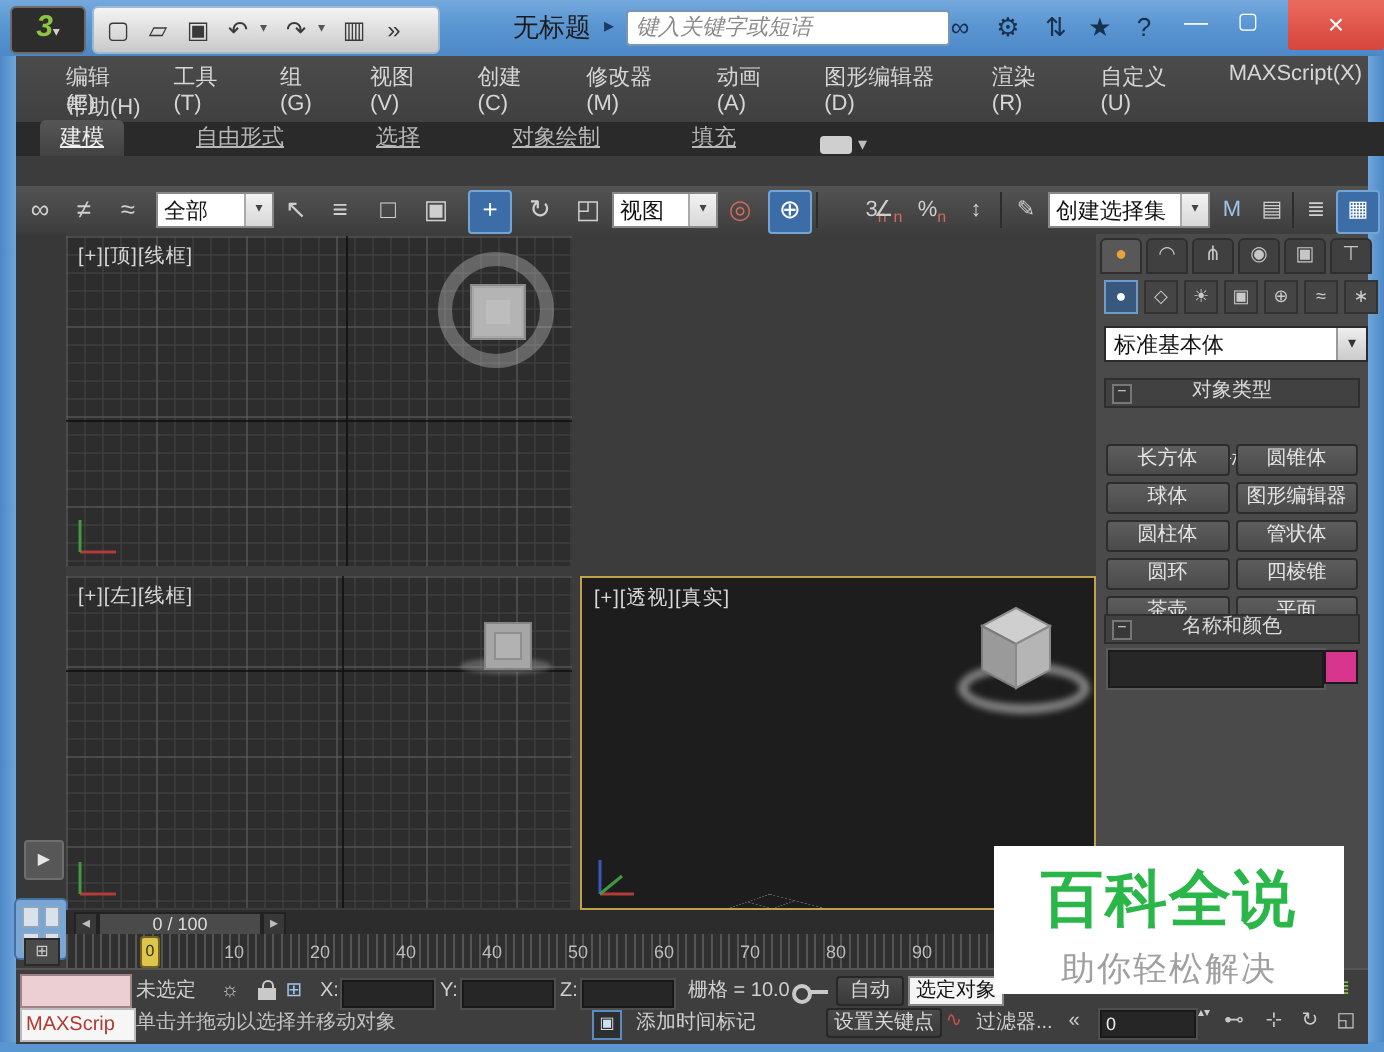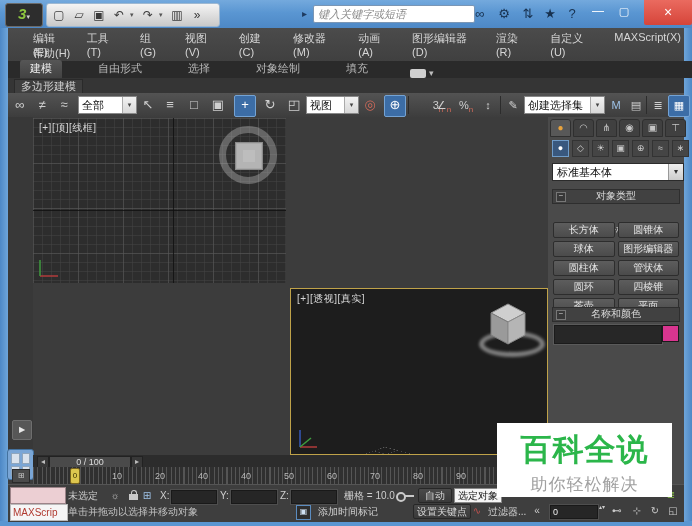--- a/index.html
+++ b/index.html
@@ -29,21 +29,21 @@
   .win-max{position:absolute;left:612px;top:2px;width:24px;height:20px;color:#fff;text-align:center;line-height:18px;font-size:11px;}
   .win-close{position:absolute;left:644px;top:0;width:48px;height:25px;background:linear-gradient(#ea6a5f,#d6453a);
     color:#fff;text-align:center;line-height:24px;font-size:14px;border-radius:0 0 2px 2px;}
   
   .menubar{position:absolute;left:8px;top:28px;width:676px;height:33px;background:linear-gradient(#4b4b4b,#404040);
     border-bottom:1px solid #2e2e2e;color:#d6d6d6;font-size:11px;}
   .menurow{position:absolute;left:22px;display:flex;gap:15px;}
   .menurow span{padding:1px 3px;}
   .ribbontabs{position:absolute;left:8px;top:61px;width:676px;height:17px;background:#2a2a2a;display:flex;align-items:flex-end;
     padding-left:12px;gap:26px;font-size:11px;color:#b8b8b8;}
-  .rtab{padding:1px 10px 2px 10px;}
+  .rtab{padding:1px 10px 2px 10px;text-decoration:underline;}
   .rtab.active{background:linear-gradient(#565656,#424242);color:#efefef;border-radius:3px 3px 0 0;}
   .ribbon-mini{display:flex;align-items:center;gap:3px;color:#bdbdbd;font-size:9px;margin-left:6px;}
   .ribbon-mini .chip{width:16px;height:9px;background:#cfcfcf;border-radius:2px;}
   .polyrow{position:absolute;left:8px;top:78px;width:676px;height:15px;background:#353535;border-bottom:1px solid #252525;}
   .polychip{position:absolute;left:6px;top:1px;background:#3e3e3e;border:1px solid #2a2a2a;color:#d2d2d2;
     font-size:11px;padding:0 6px;line-height:13px;}
   
   .toolbar{position:absolute;left:8px;top:93px;width:676px;height:24px;background:linear-gradient(#535353,#3d3d3d);
     border-bottom:1px solid #262626;}
   .tool{position:absolute;top:2px;width:20px;height:20px;color:#cfcfcf;font-size:13px;line-height:20px;text-align:center;border-radius:2px;}
@@ -154,20 +154,21 @@
       <span class="qi">▢</span>
       <span class="qi">▱</span>
       <span class="qi">▣</span>
       <span class="qi">↶</span>
       <span class="qd">▾</span>
       <span class="qi">↷</span>
       <span class="qd">▾</span>
       <span class="qi">▥</span>
       <span class="qi">»</span>
     </div>
+    <div class="win-title">无标题</div>
     <span class="srch-fly">▸</span>
     <input class="search-box" placeholder="键入关键字或短语" style="">
     <span class="tb-ic" style="left:470px;">∞</span>
     <span class="tb-ic" style="left:494px;">⚙</span>
     <span class="tb-ic" style="left:518px;">⇅</span>
     <span class="tb-ic" style="left:540px;">★</span>
     <span class="tb-ic" style="left:562px;">?</span>
     <span class="win-min">—</span>
     <span class="win-max">▢</span>
     <span class="win-close">×</span>
@@ -200,23 +201,20 @@
     <span class="rtab active">建模</span>
     <span class="rtab">自由形式</span>
     <span class="rtab">选择</span>
     <span class="rtab">对象绘制</span>
     <span class="rtab">填充</span>
     <span class="ribbon-mini">
         <span class="chip"></span>
         <span>▾</span>
       </span>
   </div>
-  <div class="polyrow">
-    <span class="polychip">多边形建模</span>
-  </div>
 
   <div class="toolbar">
     <span class="tool" style="left:2px;">∞</span>
     <span class="tool" style="left:24px;">≠</span>
     <span class="tool" style="left:46px;">≈</span>
     <div class="combo" style="left:70px;width:54px;">
       <span>全部</span>
       <span class="cdd">▾</span>
     </div>
     <span class="tool" style="left:130px;">↖</span>
@@ -261,20 +259,31 @@
     <div class="axis-h" style="top:92px;"></div>
     <div class="ring" style="left:186px;top:8px;left:186px;"></div>
     <div class="boxtop" style="left:202px;top:24px;"></div>
     <svg class="tripod" width="24" height="24">
       <line x1="3" y1="20" x2="21" y2="20" stroke="#b23b3b" stroke-width="1.5"></line>
       <line x1="3" y1="20" x2="3" y2="4" stroke="#3f9b3f" stroke-width="1.5"></line>
     </svg>
   </div>
 
 
+  <div class="vp" style="left:33px;top:288px;width:253px;height:166px;">
+    <span class="vplabel">[+][左][线框]</span>
+    <div class="axis-v" style="left:138px;"></div>
+    <div class="axis-h" style="top:47px;"></div>
+    <div class="shadow-ellipse" style="left:197px;top:41px;width:46px;height:8px;"></div>
+    <div class="minicube" style="left:209px;top:23px;width:22px;height:22px;"></div>
+    <svg class="tripod" width="24" height="24">
+      <line x1="3" y1="20" x2="21" y2="20" stroke="#b23b3b" stroke-width="1.5"></line>
+      <line x1="3" y1="20" x2="3" y2="4" stroke="#3f9b3f" stroke-width="1.5"></line>
+    </svg>
+  </div>
 
   <div class="vp persp" style="left:290px;top:288px;width:256px;height:165px;">
     <div class="persp-plane"></div>
     <span class="vplabel">[+][透视][真实]</span>
     <div class="halo" style="left:188px;top:42px;"></div>
     <svg style="position:absolute;left:194px;top:12px;" width="46" height="50">
       <polygon points="23,3 40,12 23,21 6,12" fill="#cfcfcf" stroke="#8e8e8e" stroke-width="1"></polygon>
       <polygon points="6,12 23,21 23,43 6,34" fill="#9a9a9a" stroke="#7c7c7c" stroke-width="1"></polygon>
       <polygon points="40,12 23,21 23,43 40,34" fill="#b5b5b5" stroke="#8a8a8a" stroke-width="1"></polygon>
     </svg>

